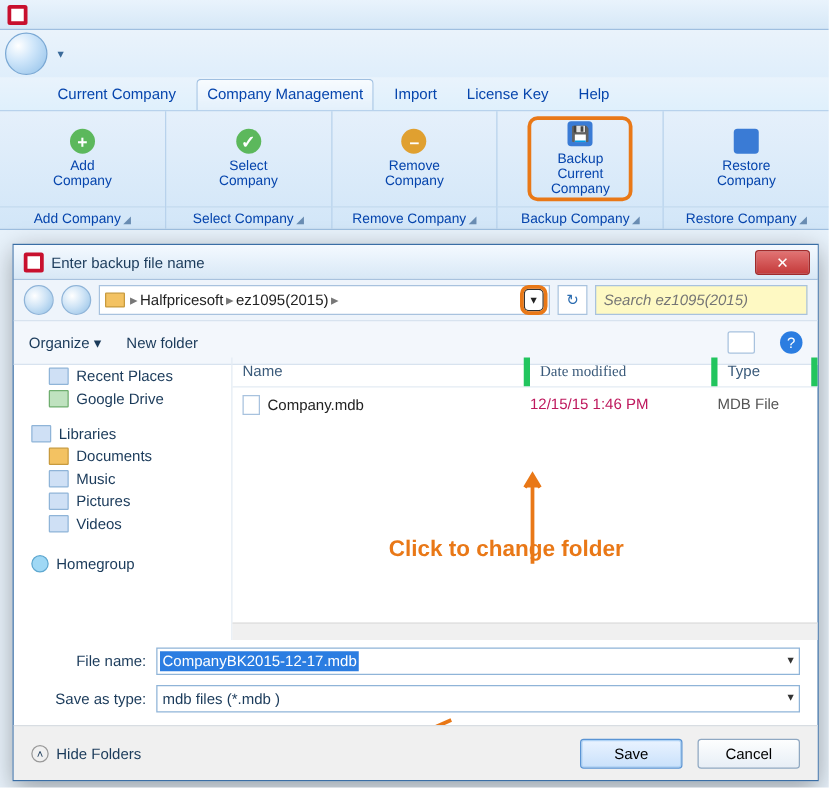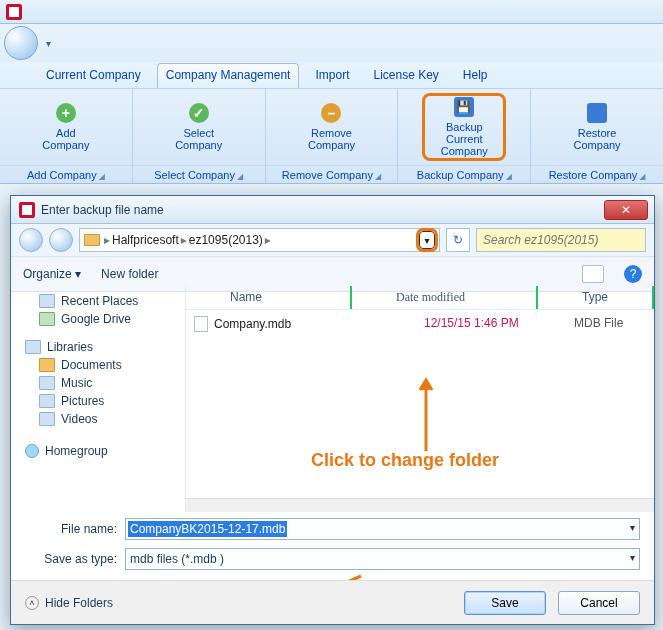--- a/index.html
+++ b/index.html
@@ -88,33 +88,33 @@
   .nav-item{display:flex;align-items:center;gap:6px;padding:2px 0 2px 18px;cursor:pointer;}
   .nav-item.lib{padding-left:4px;font-weight:normal;margin-top:10px;}
   .nav-item .ico{width:16px;height:14px;background:#f3c262;border:1px solid #c89a3d;border-radius:1px;}
   .nav-item .ico.doc{background:#cfe0f5;border-color:#8fb4d8;}
   .nav-item .ico.drv{background:#bfe2bf;border-color:#6fae6f;}
   .nav-item .ico.hg{background:#9fd8f5;border-color:#5fa8d0;border-radius:50%;width:14px;height:14px;}
   .nav-item.hg{margin-top:14px;padding-left:4px;}
 
   .filepane{flex:1;display:flex;flex-direction:column;}
   .fp-head{height:24px;border-bottom:1px solid #e3ecf4;display:flex;font-size:12px;color:#3a5a7a;}
-  .fp-head .col{padding:4px 8px;border-right:2px solid #22c55e;margin-left:36px;}
+  .fp-head .col{padding:4px 8px;border-right:5px solid #22c55e;}
   .fp-head .c-name{flex:1;}
   .fp-head .c-date{width:150px;font-family:Liberation Serif, serif;}
   .fp-head .c-type{width:80px;}
   .fp-row{display:flex;font-size:12px;color:#222;padding:6px 0;}
   .fp-row .c-name{flex:1;padding-left:8px;display:flex;align-items:center;gap:6px;}
   .fp-row .c-date{width:150px;color:#be185d;}
   .fp-row .c-type{width:80px;color:#555;}
   .file-ico{width:14px;height:16px;background:#fff;border:1px solid #a8c2de;position:relative;}
   .fp-scroll{height:14px;background:#f0f0f0;border-top:1px solid #ddd;}
 
   
-  .annot1{position:absolute;left:300px;top:164px;font-size:18px;font-weight:bold;color:#e97817;}
+  .annot1{position:absolute;left:300px;top:143px;font-size:18px;font-weight:bold;color:#e97817;}
   .annot2{position:absolute;left:210px;top:266px;font-size:17px;font-weight:bold;color:#e97817;}
   .arrow{position:absolute;stroke:#e97817;fill:none;stroke-width:3;}
 
   
   .dlg-bottom{position:absolute;left:0;right:0;bottom:44px;height:68px;padding:6px 14px;font-size:12px;color:#1a3a5a;}
   .fld{display:flex;align-items:center;gap:8px;margin-bottom:8px;}
   .fld label{width:92px;text-align:right;}
   .fld .inp{flex:1;height:22px;border:1px solid #8fb4d8;background:#fff;padding:0 4px;font-size:12px;position:relative;}
   .fld .inp .sel{position:absolute;left:2px;top:2px;bottom:2px;background:#2b7de1;color:#fff;padding:0 2px;display:flex;align-items:center;}
   .fld .inp .caret{position:absolute;right:4px;top:3px;font-size:10px;color:#333;}
@@ -197,21 +197,21 @@
   </div>
 
   <div class="navrow">
     <div class="navbtn"></div>
     <div class="navbtn"></div>
     <div class="crumb">
       <div class="folder-ico"></div>
       <span class="sep">▸</span>
       <span>Halfpricesoft</span>
       <span class="sep">▸</span>
-      <span>ez1095(2013)</span>
+      <span>ez1095(2015)</span>
       <span class="sep">▸</span>
       <div class="dd crumb-hl">▾</div>
     </div>
     <div class="refresh">↻</div>
     <input class="search" placeholder="Search ez1095(2015)" style="">
   </div>
 
   <div class="tbar">
     <span><span>Organize</span> ▾</span>
     <span>New folder</span>

